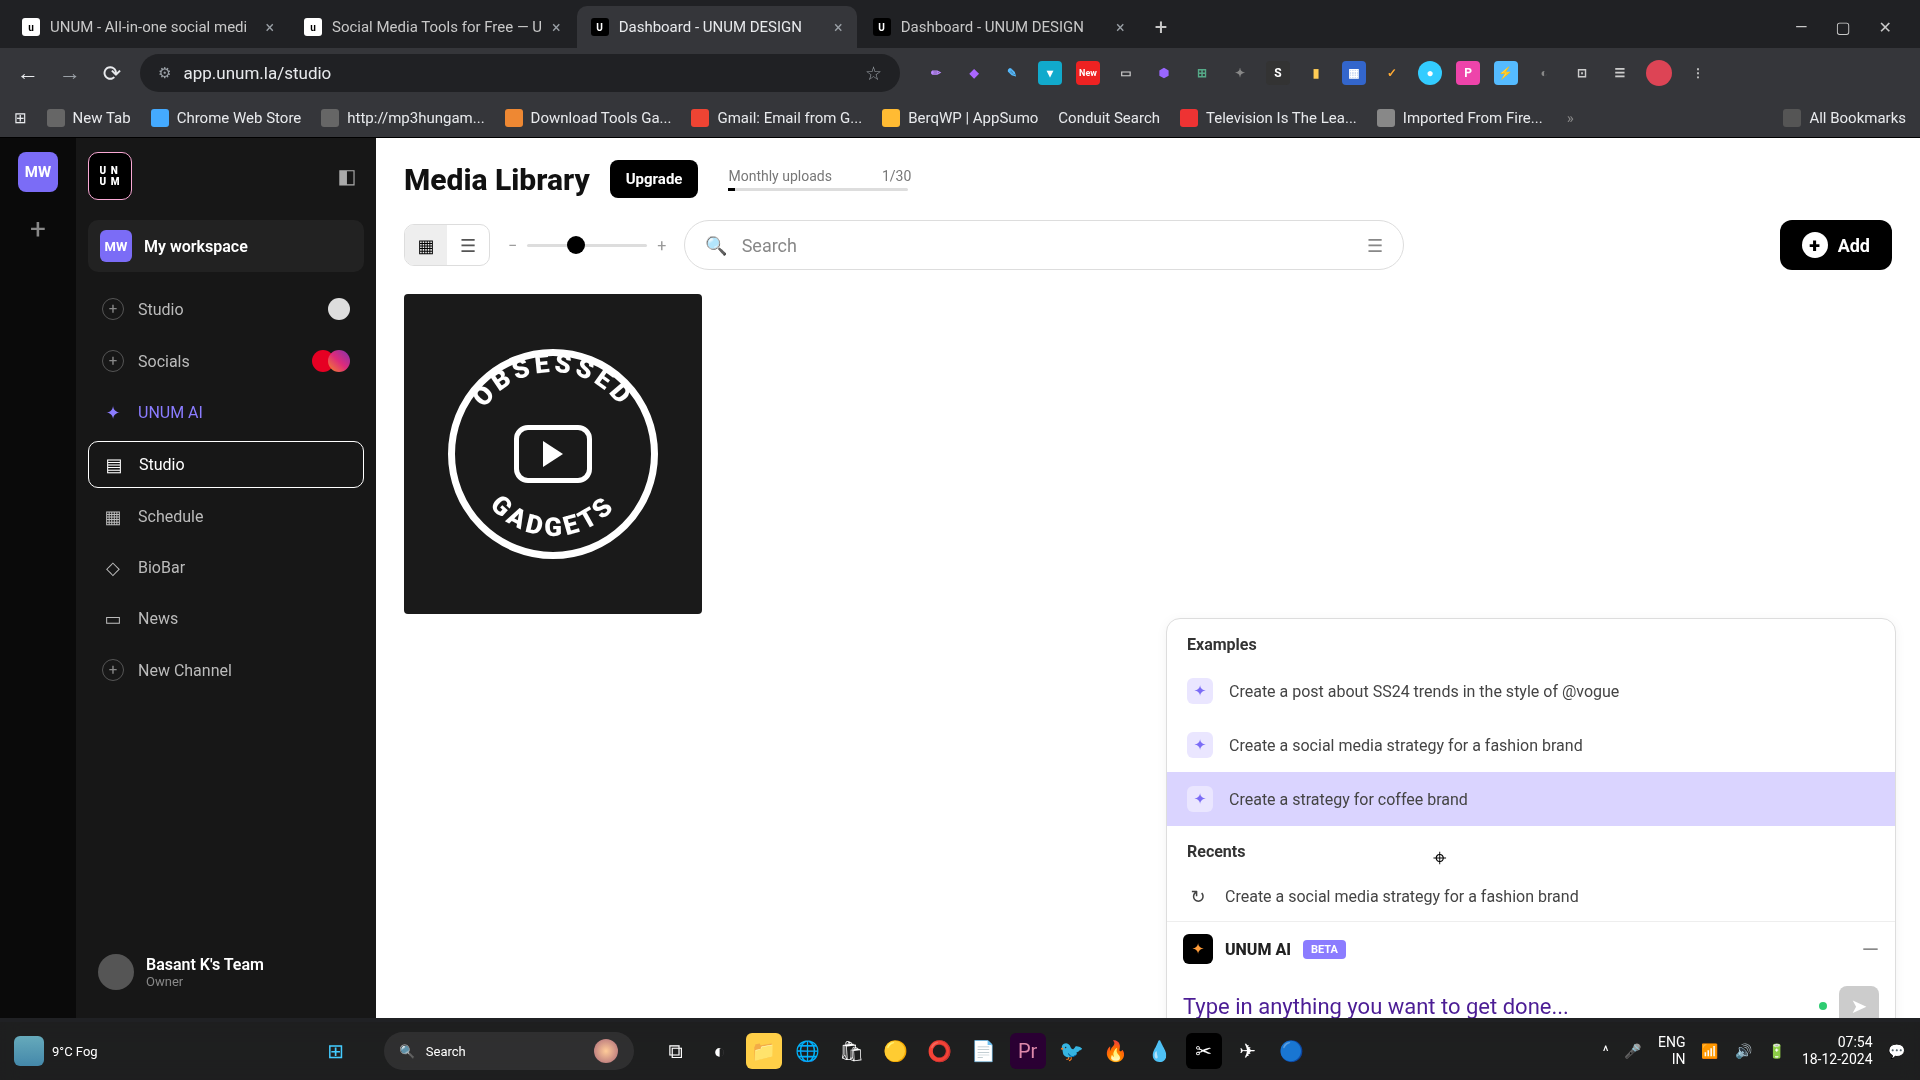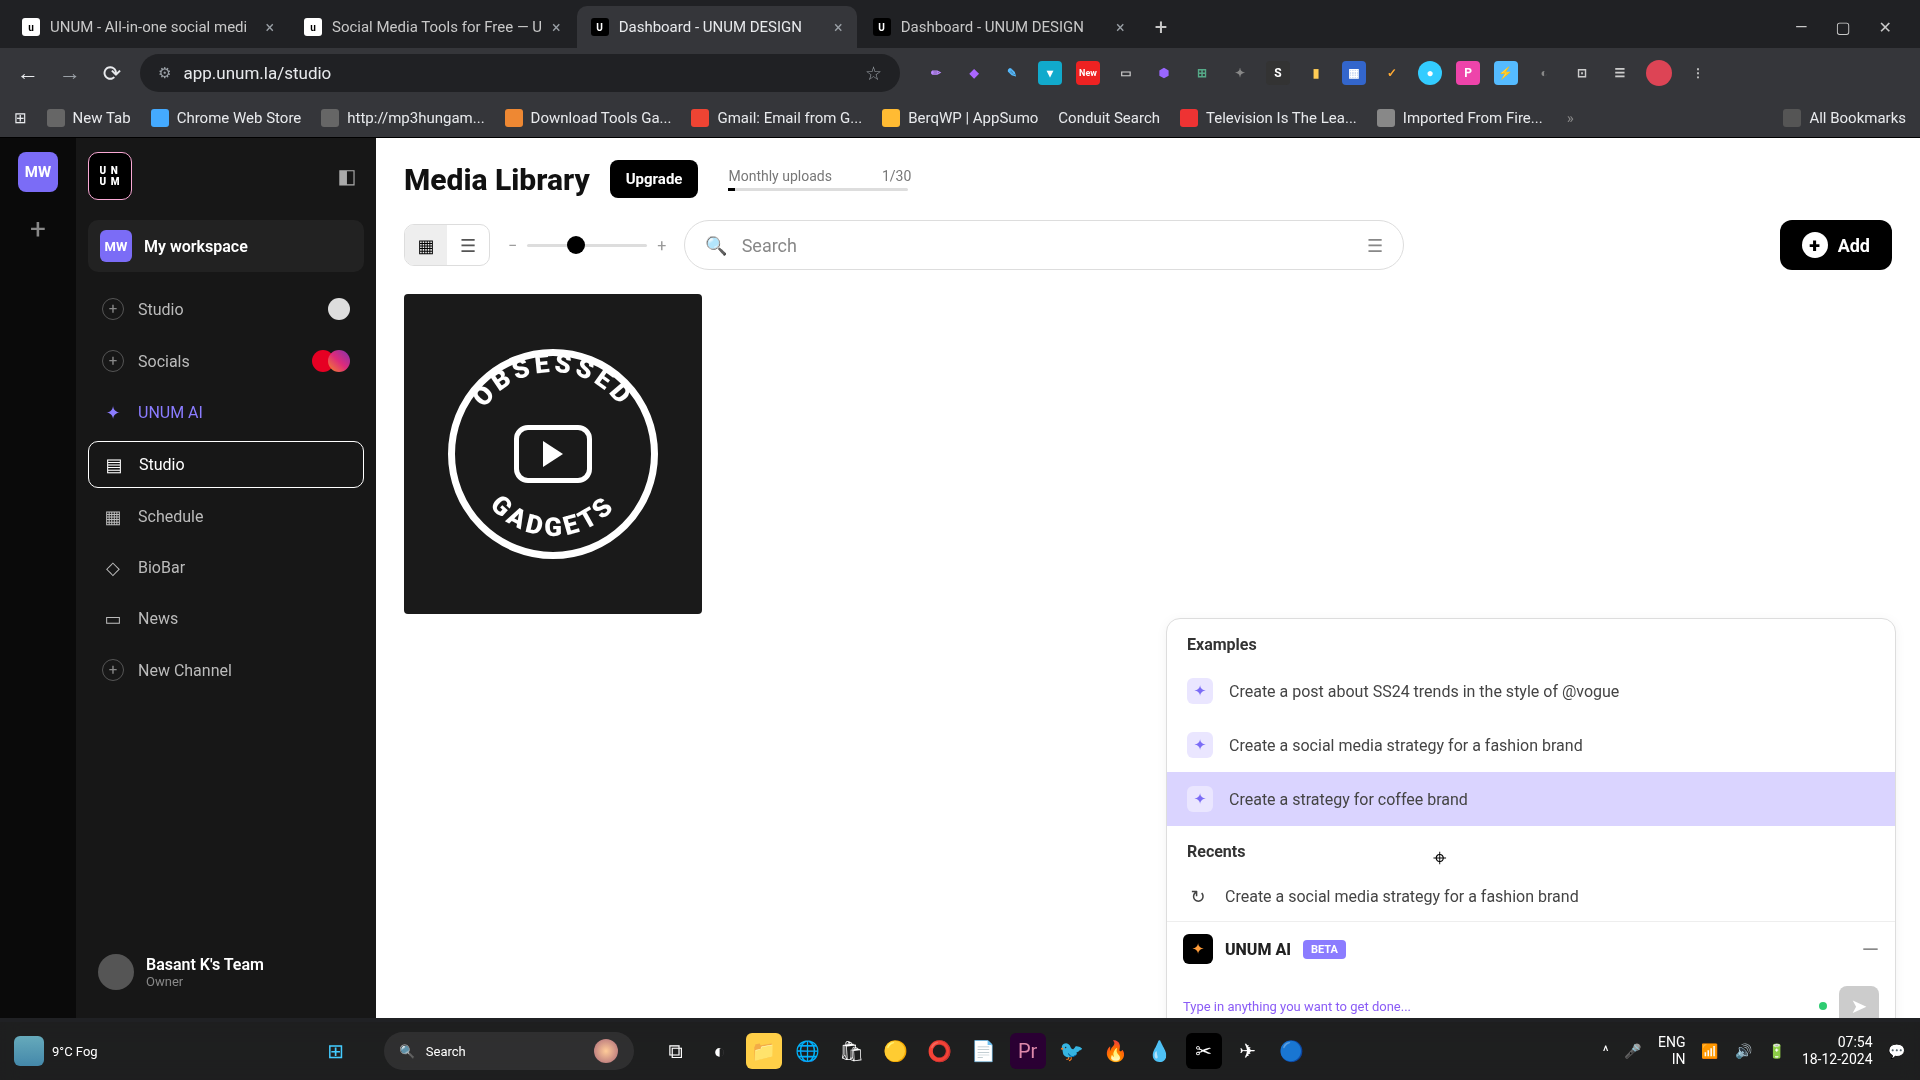--- a/index.html
+++ b/index.html
@@ -94,21 +94,21 @@
 .ai-item.hover { background:#dad4ff; }
 .ai-item .spark-badge { width:26px; height:26px; border-radius:6px; background:#eae6ff; color:#7b6cf6; display:flex; align-items:center; justify-content:center; font-size:15px; }
 .ai-item .recent-ic { width:22px; height:22px; display:flex; align-items:center; justify-content:center; font-size:18px; }
 .ai-input-row { border-top:1px solid #eee; padding:12px 16px; display:flex; align-items:center; gap:12px; }
 .ai-logo { width:30px; height:30px; border-radius:6px; background:#000; display:flex; align-items:center; justify-content:center; }
 .ai-logo span{ color:#ff9c3a; font-size:15px; }
 .ai-label { font-weight:800; font-size:16px; color:#222; }
 .beta-badge { background:#8b7cff; color:#fff; font-size:11px; font-weight:700; padding:3px 8px; border-radius:4px; }
 .ai-min { margin-left:auto; color:#888; font-size:22px; }
 .ai-text-row { padding:10px 16px 18px; display:flex; align-items:center; gap:12px; }
-.ai-text { flex:1; color:#8b5cf6; font-size:13px; }
+.ai-text { flex:1; color:#4c1d95; font-size:22px; }
 .green-dot { width:8px; height:8px; border-radius:50%; background:#2ecc71; }
 .send-btn { width:40px; height:40px; border-radius:8px; background:#ccc; color:#fff; display:flex; align-items:center; justify-content:center; font-size:20px; }
 
 .cursor { position:absolute; left:1057px; top:706px; font-size:24px; color:#000; pointer-events:none; }
 
 
 .taskbar { position:fixed; bottom:0; left:0; right:0; height:58px; background:rgba(30,30,30,0.85); backdrop-filter:blur(10px); display:flex; align-items:center; padding:0 14px; gap:10px; color:#fff; font-size:13px; }
 .weather { display:flex; align-items:center; gap:8px; }
 .weather-ic { width:30px; height:30px; border-radius:6px; background:linear-gradient(#6ab,#48a); position:relative; }
 .tb-search { display:flex; align-items:center; gap:10px; background:rgba(255,255,255,0.08); border-radius:20px; height:38px; padding:0 16px; margin-left:20px; width:250px; }

